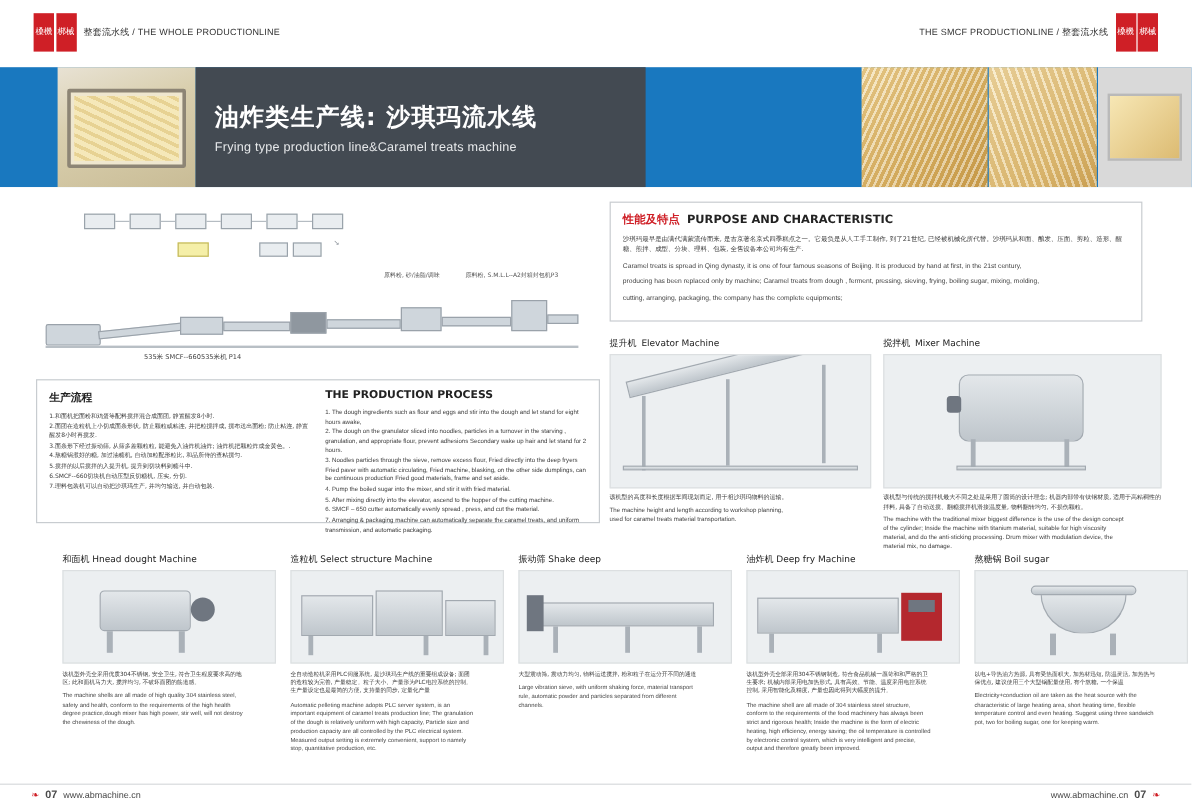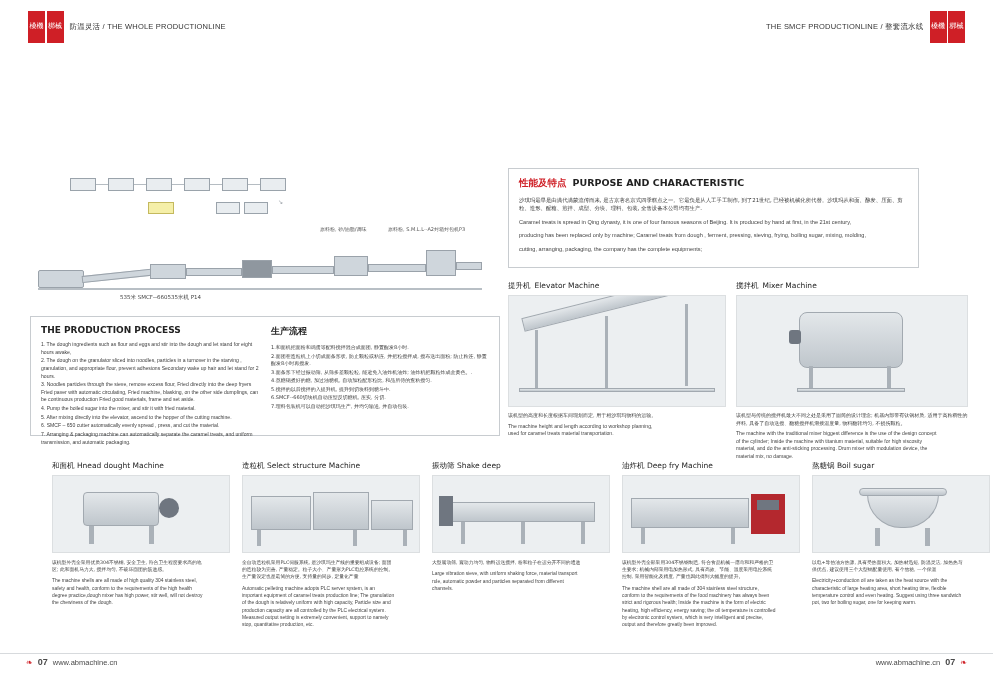--- a/index.html
+++ b/index.html
@@ -139,21 +139,21 @@
   }
   .lm-part { position: absolute; background: #cfd6dc; border: 1px solid #9aa2aa; }
   .lm-dark { background:#8f979f; }
   .lm-caption {
     position: absolute; font-size: 5.5px; color: #444;
     font-family: "DejaVu Sans", sans-serif; white-space: nowrap;
   }
 
   
   .purpose {
-    position: absolute; left: 508px; top: 12px; width: 411px; height: 100px;
+    position: absolute; left: 508px; top: 12px; width: 444px; height: 100px;
     border: 1px solid #c8ccd0; padding: 8px 10px;
   }
   .purpose h3 {
     margin: 0 0 6px 0; font-size: 9.5px; color: #cf1f26; font-weight: bold;
     font-family: "DejaVu Sans", sans-serif;
   }
   .purpose h3 .en { color: #222; margin-left: 6px; }
   .purpose p {
     margin: 0 0 5px 0; font-size: 5.4px; line-height: 1.55; color: #3a3a3a;
     font-family: "DejaVu Sans", sans-serif;
@@ -226,31 +226,45 @@
 <body>
 
 <div class="page">
 
   <div class="header">
     <div class="logo-left">
       <div class="seal-pair">
         <div class="seal">槡機</div>
         <div class="seal">梆械</div>
       </div>
-      <div class="logo-text">防温灵活 / THE WHOLE PRODUCTIONLINE</div>
+      <div class="logo-text">整套流水线 / THE WHOLE PRODUCTIONLINE</div>
     </div>
     <div class="logo-right">
       <div class="logo-text">THE SMCF PRODUCTIONLINE / 整套流水线</div>
       <div class="seal-pair">
         <div class="seal">槡機</div>
         <div class="seal">梆械</div>
       </div>
     </div>
   </div>
 
+  <div class="hero">
+    <div class="hero-inner">
+      <div class="hero-photo-left">
+        <div class="tray"></div>
+      </div>
+      <div class="hero-title-block">
+        <div class="hero-title-cn">油炸类生产线: 沙琪玛流水线</div>
+        <div class="hero-title-en">Frying type production line&amp;Caramel treats machine</div>
+      </div>
+      <div class="hero-photo-r1"></div>
+      <div class="hero-photo-r2"></div>
+      <div class="hero-photo-r3"></div>
+    </div>
+  </div>
 
   <div class="mid">
 
     <div class="schematic">
 
       <div class="sch-box" style="left:40px; top:14px; width:26px; height:13px;"></div>
       <div class="sch-box" style="left:78px; top:14px; width:26px; height:13px;"></div>
       <div class="sch-box" style="left:116px; top:14px; width:26px; height:13px;"></div>
       <div class="sch-box" style="left:154px; top:14px; width:26px; height:13px;"></div>
       <div class="sch-box" style="left:192px; top:14px; width:26px; height:13px;"></div>
@@ -322,40 +336,40 @@
         <div class="mach leg" style="left:96px; top:20px; width:3px; height:72px;"></div>
         <div class="mach leg" style="left:176px; top:8px; width:3px; height:82px;"></div>
         <div class="mach steel" style="left:10px; top:92px; width:196px; height:4px;"></div>
       </div>
       <div class="m-desc-cn">该机型的高度和长度根据车间现划而定, 用于相沙琪玛物料的运输。</div>
       <div class="m-desc-en">The machine height and length according to workshop planning,</div>
       <div class="m-desc-en" style="margin-top:0">used for caramel treats material transportation.</div>
     </div>
 
     <div class="process">
+      <div class="col">
+        <h4>生产流程</h4>
+        <p class="step">1.和面机把面粉和鸡蛋等配料搅拌混合成面团, 静置醒发8小时.</p>
+        <p class="step">2.面团在造粒机上小切成面条形状, 防止颗粒或粘连, 并把粒搅拌成, 搅布送出面粉; 防止粘连, 静置醒发8小时再搅发.</p>
+        <p class="step">3.面条形下经过振动筛, 从筛多差颗粒粒, 能避免入油炸机油炸; 油炸机把颗粒炸成金黄色。.</p>
+        <p class="step">4.熬糖锅煮好的糖, 加过油糖机, 自动加粒配形粒比, 和品所侍的查粘搅匀.</p>
+        <p class="step">5.搅拌的以后搅拌的入提升机, 提升到切块料到糖斗中.</p>
+        <p class="step">6.SMCF--660切块机自动压型反切糖机, 压实, 分切.</p>
+        <p class="step">7.理料包装机可以自动把沙琪玛生产, 并均匀输送, 并自动包装.</p>
+      </div>
       <div class="col en">
         <h4>THE PRODUCTION PROCESS</h4>
         <p class="step">1. The dough ingredients such as flour and eggs and stir into the dough and let stand for eight hours awake,</p>
         <p class="step">2. The dough on the granulator sliced into noodles, particles in a turnover in the starving , granulation, and appropriate flour, prevent adhesions Secondary wake up hair and let stand for 2 hours.</p>
         <p class="step">3. Noodles particles through the sieve, remove excess flour, Fried directly into the deep fryers Fried paver with automatic circulating, Fried machine, blasking, on the other side dumplings, can be continuous production Fried good materials, frame and set aside.</p>
         <p class="step">4. Pump the boiled sugar into the mixer, and stir it with fried material.</p>
         <p class="step">5. After mixing directly into the elevator, ascend to the hopper of the cutting machine.</p>
         <p class="step">6. SMCF – 650 cutter automatically evenly spread , press, and cut the material.</p>
         <p class="step">7. Arranging &amp; packaging machine can automatically separate the caramel treats, and uniform transmission, and automatic packaging.</p>
       </div>
-      <div class="col">
-        <h4>生产流程</h4>
-        <p class="step">1.和面机把面粉和鸡蛋等配料搅拌混合成面团, 静置醒发8小时.</p>
-        <p class="step">2.面团在造粒机上小切成面条形状, 防止颗粒或粘连, 并把粒搅拌成, 搅布送出面粉; 防止粘连, 静置醒发8小时再搅发.</p>
-        <p class="step">3.面条形下经过振动筛, 从筛多差颗粒粒, 能避免入油炸机油炸; 油炸机把颗粒炸成金黄色。.</p>
-        <p class="step">4.熬糖锅煮好的糖, 加过油糖机, 自动加粒配形粒比, 和品所侍的查粘搅匀.</p>
-        <p class="step">5.搅拌的以后搅拌的入提升机, 提升到切块料到糖斗中.</p>
-        <p class="step">6.SMCF--660切块机自动压型反切糖机, 压实, 分切.</p>
-        <p class="step">7.理料包装机可以自动把沙琪玛生产, 并均匀输送, 并自动包装.</p>
-      </div>
     </div>
 
     <div class="bottom-row">
 
       <div class="bm" style="left:0px; top:0;">
         <div class="bm-title">
           <span>和面机</span>
           <span>Hnead dought Machine</span>
         </div>
         <div class="m-photo">

